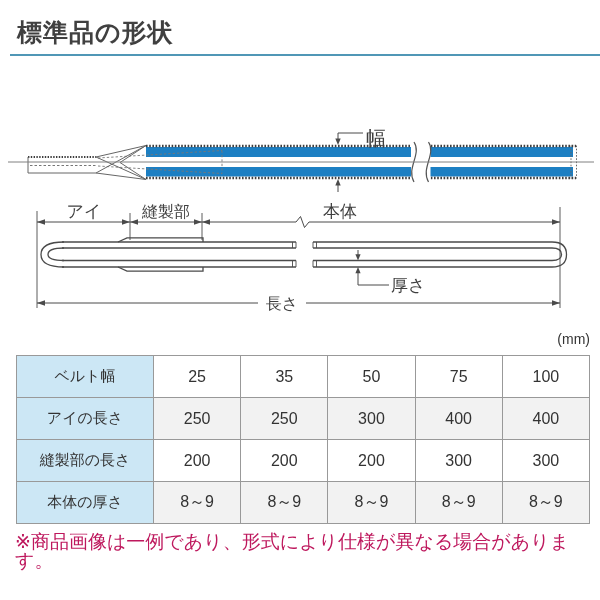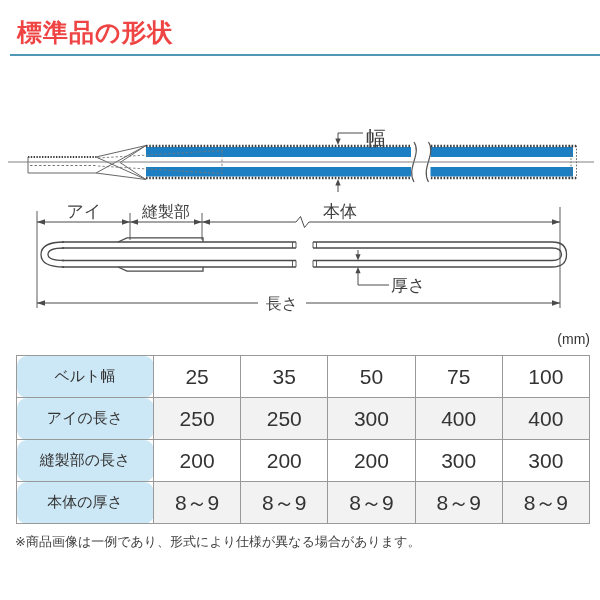--- a/index.html
+++ b/index.html
@@ -1,30 +1,30 @@
 <!DOCTYPE html>
 <html><head>
 <meta charset="utf-8">
 <style>
   html,body{margin:0;padding:0;background:#fff;}
   .page{position:relative;width:600px;height:600px;background:#ffffff;overflow:hidden;
         font-family:"Liberation Sans","DejaVu Sans",sans-serif;color:#3b3334;}
-  .title{position:absolute;left:17px;top:16px;font-size:25px;font-weight:800;letter-spacing:1px;color:#ef4444;font-family:Liberation Serif, serif;}
+  .title{position:absolute;left:17px;top:16px;font-size:25px;font-weight:800;letter-spacing:1px;color:#404040;font-family:Liberation Serif, serif;}
   .rule{position:absolute;left:10px;top:54px;width:590px;height:2px;background:#5097b6;}
   .subtitle{position:absolute;left:30px;top:83px;font-size:17px;font-weight:700;color:#3b3334;}
   svg{position:absolute;left:0;}
   .svg-top{top:113px;}
   .svg-side{top:195px;}
   .unit{position:absolute;right:10px;top:331px;font-size:14px;color:#333;}
   table.spec{position:absolute;left:16px;top:355px;width:574px;border-collapse:collapse;table-layout:fixed;}
   table.spec th,table.spec td{border:1px solid #999;text-align:center;vertical-align:middle;height:41px;padding:0;}
-  table.spec th{background:#cce7f5;font-size:15px;font-weight:400;color:#333;border-radius:10px;}
-  table.spec td{font-size:21px;color:#333;background:#ffffff;}
+  table.spec th{background:#cce7f5;font-size:15px;font-weight:400;color:#333;}
+  table.spec td{font-size:16px;color:#333;background:#ffffff;}
   table.spec tr.alt td{background:#f2f2f2;}
-  .notes{position:absolute;left:15px;top:533px;font-size:13px;line-height:18.5px;color:#404040;}
+  .notes{position:absolute;left:15px;top:533px;font-size:19px;line-height:18.5px;color:#be185d;}
   .dline{stroke:#4a4a4a;stroke-width:1;fill:none;}
   .dthin{stroke:#4a4a4a;stroke-width:0.9;fill:none;}
   .prof{stroke:#4a4a4a;stroke-width:1.3;fill:none;}
   .ah{fill:#4a4a4a;stroke:none;}
   .dtext{fill:#3f3f3f;font-family:"Liberation Sans","DejaVu Sans",sans-serif;}
 </style>
 </head>
 <body>
 
 <div class="page">

